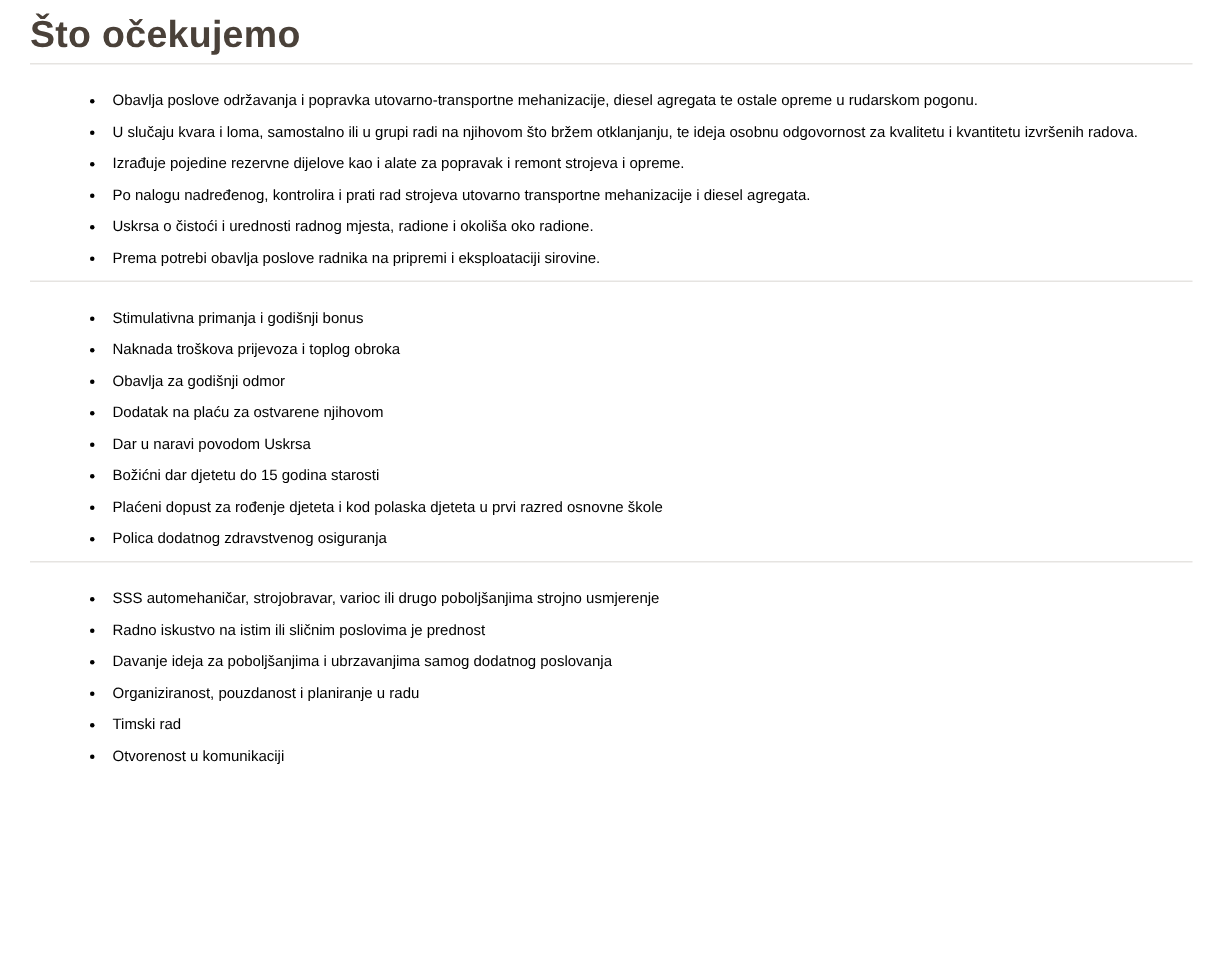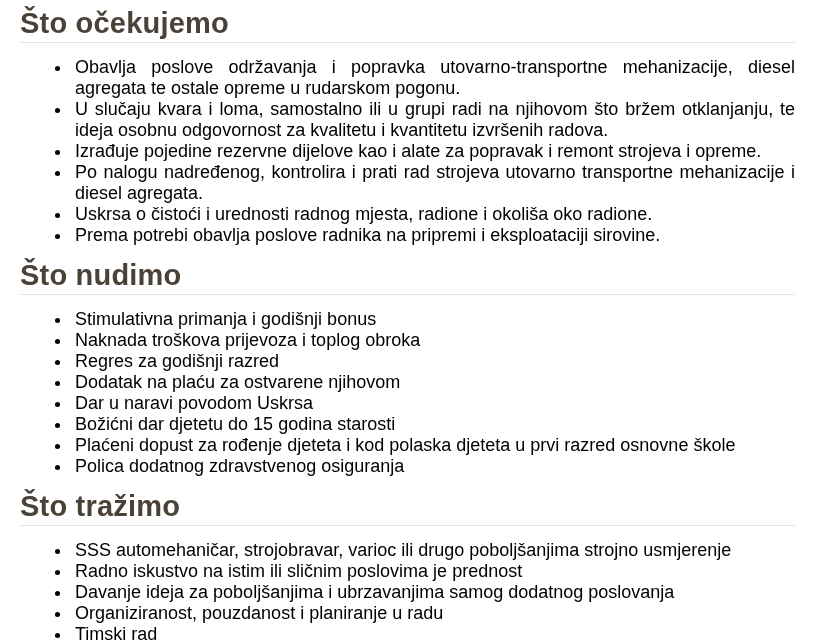--- a/index.html
+++ b/index.html
@@ -11,41 +11,41 @@
     width: 819px;
     height: 643px;
     overflow: hidden;
     font-family: "Liberation Sans", "DejaVu Sans", sans-serif;
     color: #000000;
   }
   .page {
     margin: 0 24px 0 20px;
   }
   h2.section-title {
-    font-size: 29px;
+    font-size: 25px;
     line-height: 30px;
     font-weight: bold;
     color: #4a4139;
     margin: 14px 0 0 0;
     letter-spacing: 0.2px;
   }
   h2.section-title.first {
     margin-top: 8px;
   }
   .divider {
     height: 1px;
     background: #e6e4e1;
     margin-top: 4px;
     border: none;
   }
   ul.bullet-list {
     margin: 14px 0 0 0;
     padding: 0 0 0 52px;
     list-style: disc outside;
-    font-size: 18px;
+    font-size: 10px;
     line-height: 21px;
   }
   ul.bullet-list li {
     padding-left: 3px;
   }
   ul.bullet-list.justified li {
     text-align: justify;
   }
 </style>
 </head>
@@ -60,36 +60,34 @@
       <li>Obavlja poslove održavanja i popravka utovarno-transportne mehanizacije, diesel agregata te ostale opreme u rudarskom pogonu.</li>
       <li>U slučaju kvara i loma, samostalno ili u grupi radi na njihovom što bržem otklanjanju, te ideja osobnu odgovornost za kvalitetu i kvantitetu izvršenih radova.</li>
       <li>Izrađuje pojedine rezervne dijelove kao i alate za popravak i remont strojeva i opreme.</li>
       <li>Po nalogu nadređenog, kontrolira i prati rad strojeva utovarno transportne mehanizacije i diesel agregata.</li>
       <li>Uskrsa o čistoći i urednosti radnog mjesta, radione i okoliša oko radione.</li>
       <li>Prema potrebi obavlja poslove radnika na pripremi i eksploataciji sirovine.</li>
     </ul>
   </section>
 
   <section>
-    <h2 class="section-title">Što nudimo</h2>
     <div class="divider"></div>
     <ul class="bullet-list">
       <li>Stimulativna primanja i godišnji bonus</li>
       <li>Naknada troškova prijevoza i toplog obroka</li>
-      <li>Regres za godišnji razred</li>
+      <li>Obavlja za godišnji odmor</li>
       <li>Dodatak na plaću za ostvarene njihovom</li>
       <li>Dar u naravi povodom Uskrsa</li>
       <li>Božićni dar djetetu do 15 godina starosti</li>
       <li>Plaćeni dopust za rođenje djeteta i kod polaska djeteta u prvi razred osnovne škole</li>
       <li>Polica dodatnog zdravstvenog osiguranja</li>
     </ul>
   </section>
 
   <section>
-    <h2 class="section-title">Što tražimo</h2>
     <div class="divider"></div>
     <ul class="bullet-list">
       <li>SSS automehaničar, strojobravar, varioc ili drugo poboljšanjima strojno usmjerenje</li>
       <li>Radno iskustvo na istim ili sličnim poslovima je prednost</li>
       <li>Davanje ideja za poboljšanjima i ubrzavanjima samog dodatnog poslovanja</li>
       <li>Organiziranost, pouzdanost i planiranje u radu</li>
       <li>Timski rad</li>
       <li>Otvorenost u komunikaciji</li>
     </ul>
   </section>

